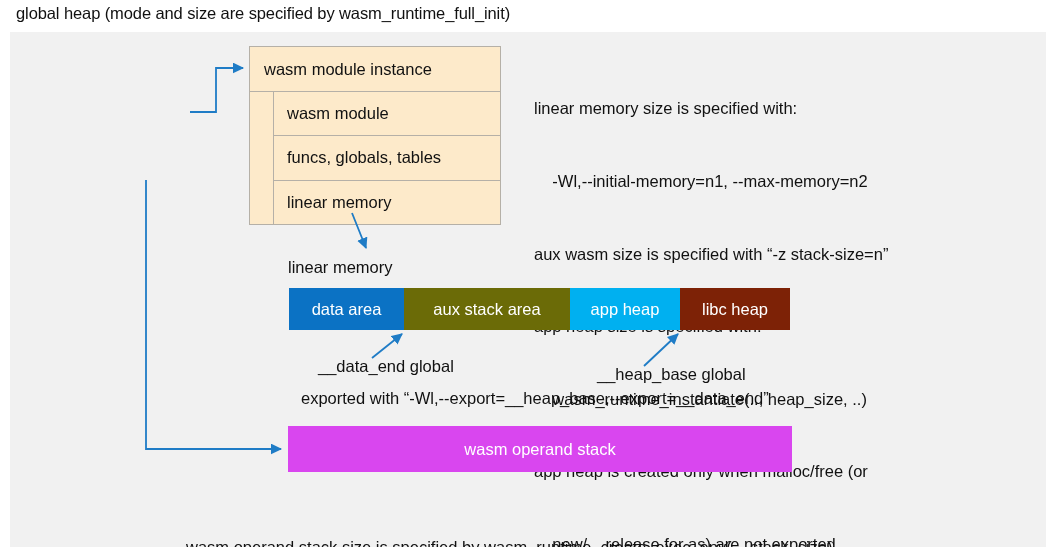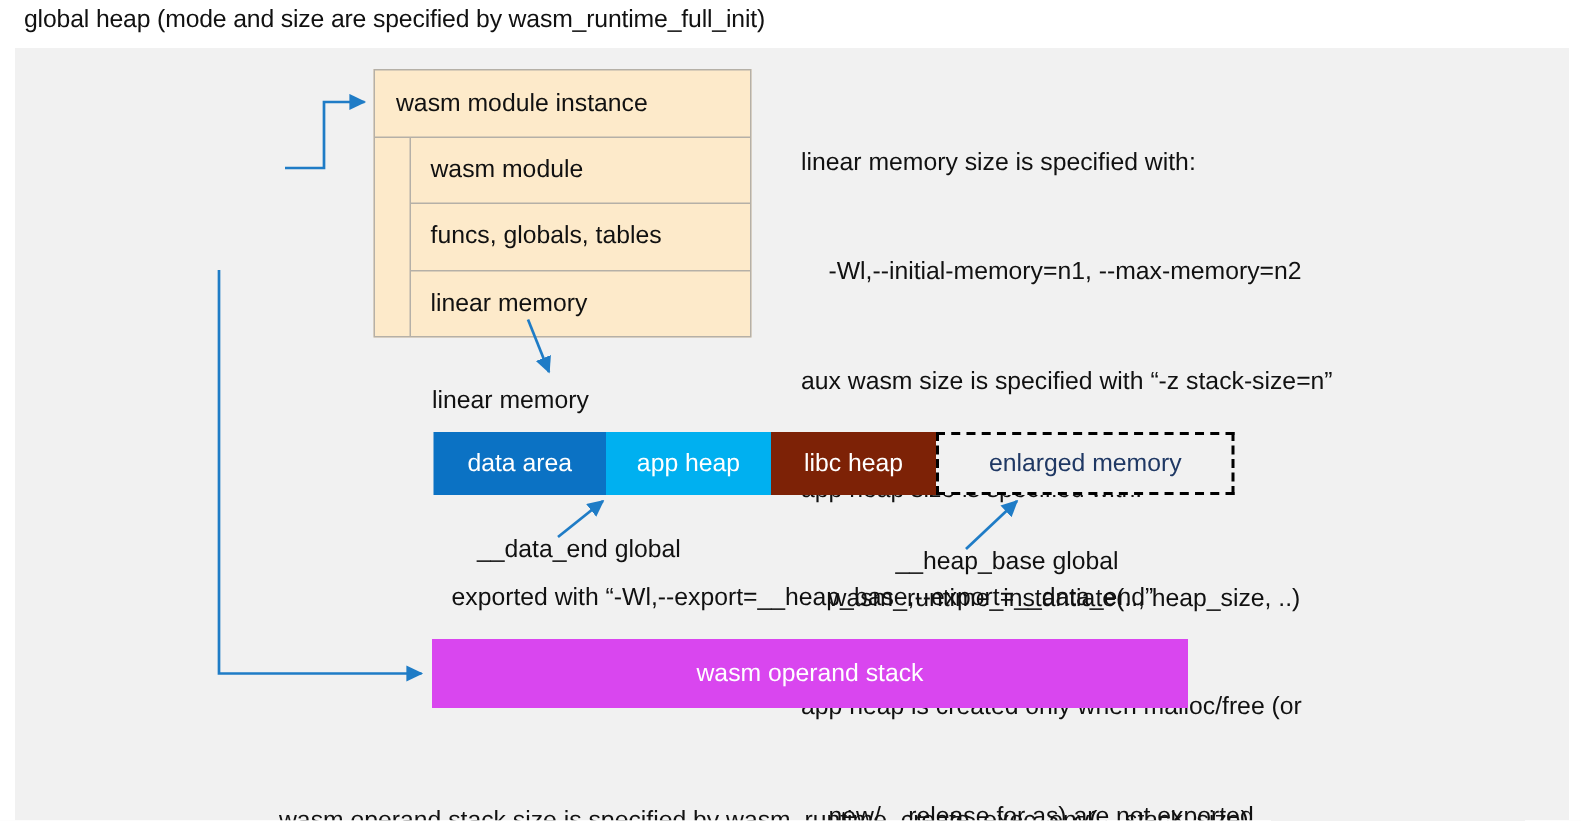--- a/index.html
+++ b/index.html
@@ -205,23 +205,23 @@
     <div>app heap size is specified with:</div>
     <div>    wasm_runtime_instantiate(.., heap_size, ..)</div>
     <div>app heap is created only when malloc/free (or</div>
     <div>__new/__release for as) are not exported</div>
   </div>
 
   <div class="lm-label">linear memory</div>
 
   <div class="membar" style="width: 700px;">
     <div class="seg" style="width: 115px; background: rgb(11, 114, 196);">data area</div>
+    <div class="seg" style="width: 166px; background: rgb(107, 107, 7);">aux stack area</div>
     <div class="seg" style="width: 110px; background: rgb(0, 176, 240);">app heap</div>
     <div class="seg" style="width: 110px; background: rgb(125, 34, 6);">libc heap</div>
-    <div class="seg enlarged" style="width: 199px; color: rgb(31, 56, 100);">enlarged memory</div>
   </div>
 
   <div class="ann ann-data-end">__data_end global</div>
   <div class="ann ann-heap-base">__heap_base global</div>
   <div class="ann ann-exported">exported with “-Wl,--export=__heap_base,--export=__data_end”</div>
 
   <div class="opstack" style="background: #d946ef;">wasm operand stack</div>
 
   <div class="bottom-note">
     <div>wasm operand stack size is specified by wasm_runtime_create_exec_env(.., stack_size)</div>

